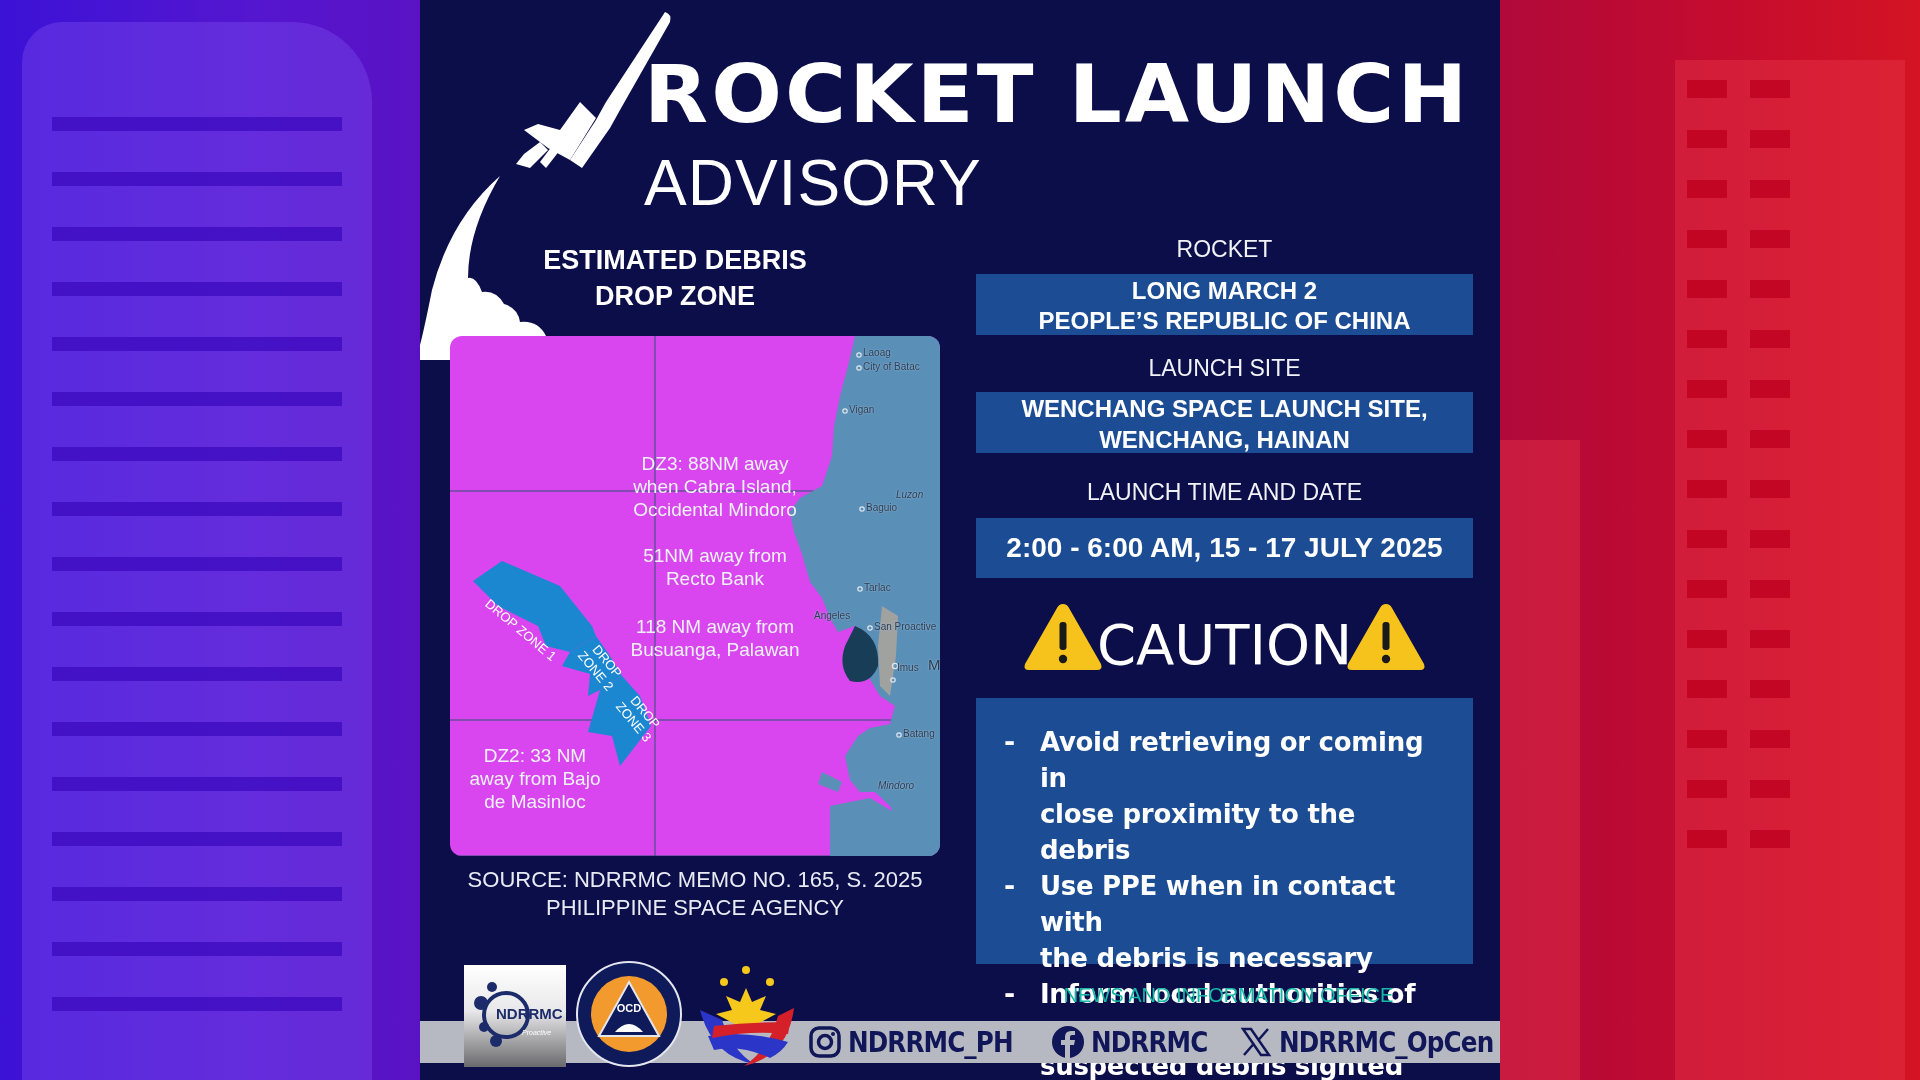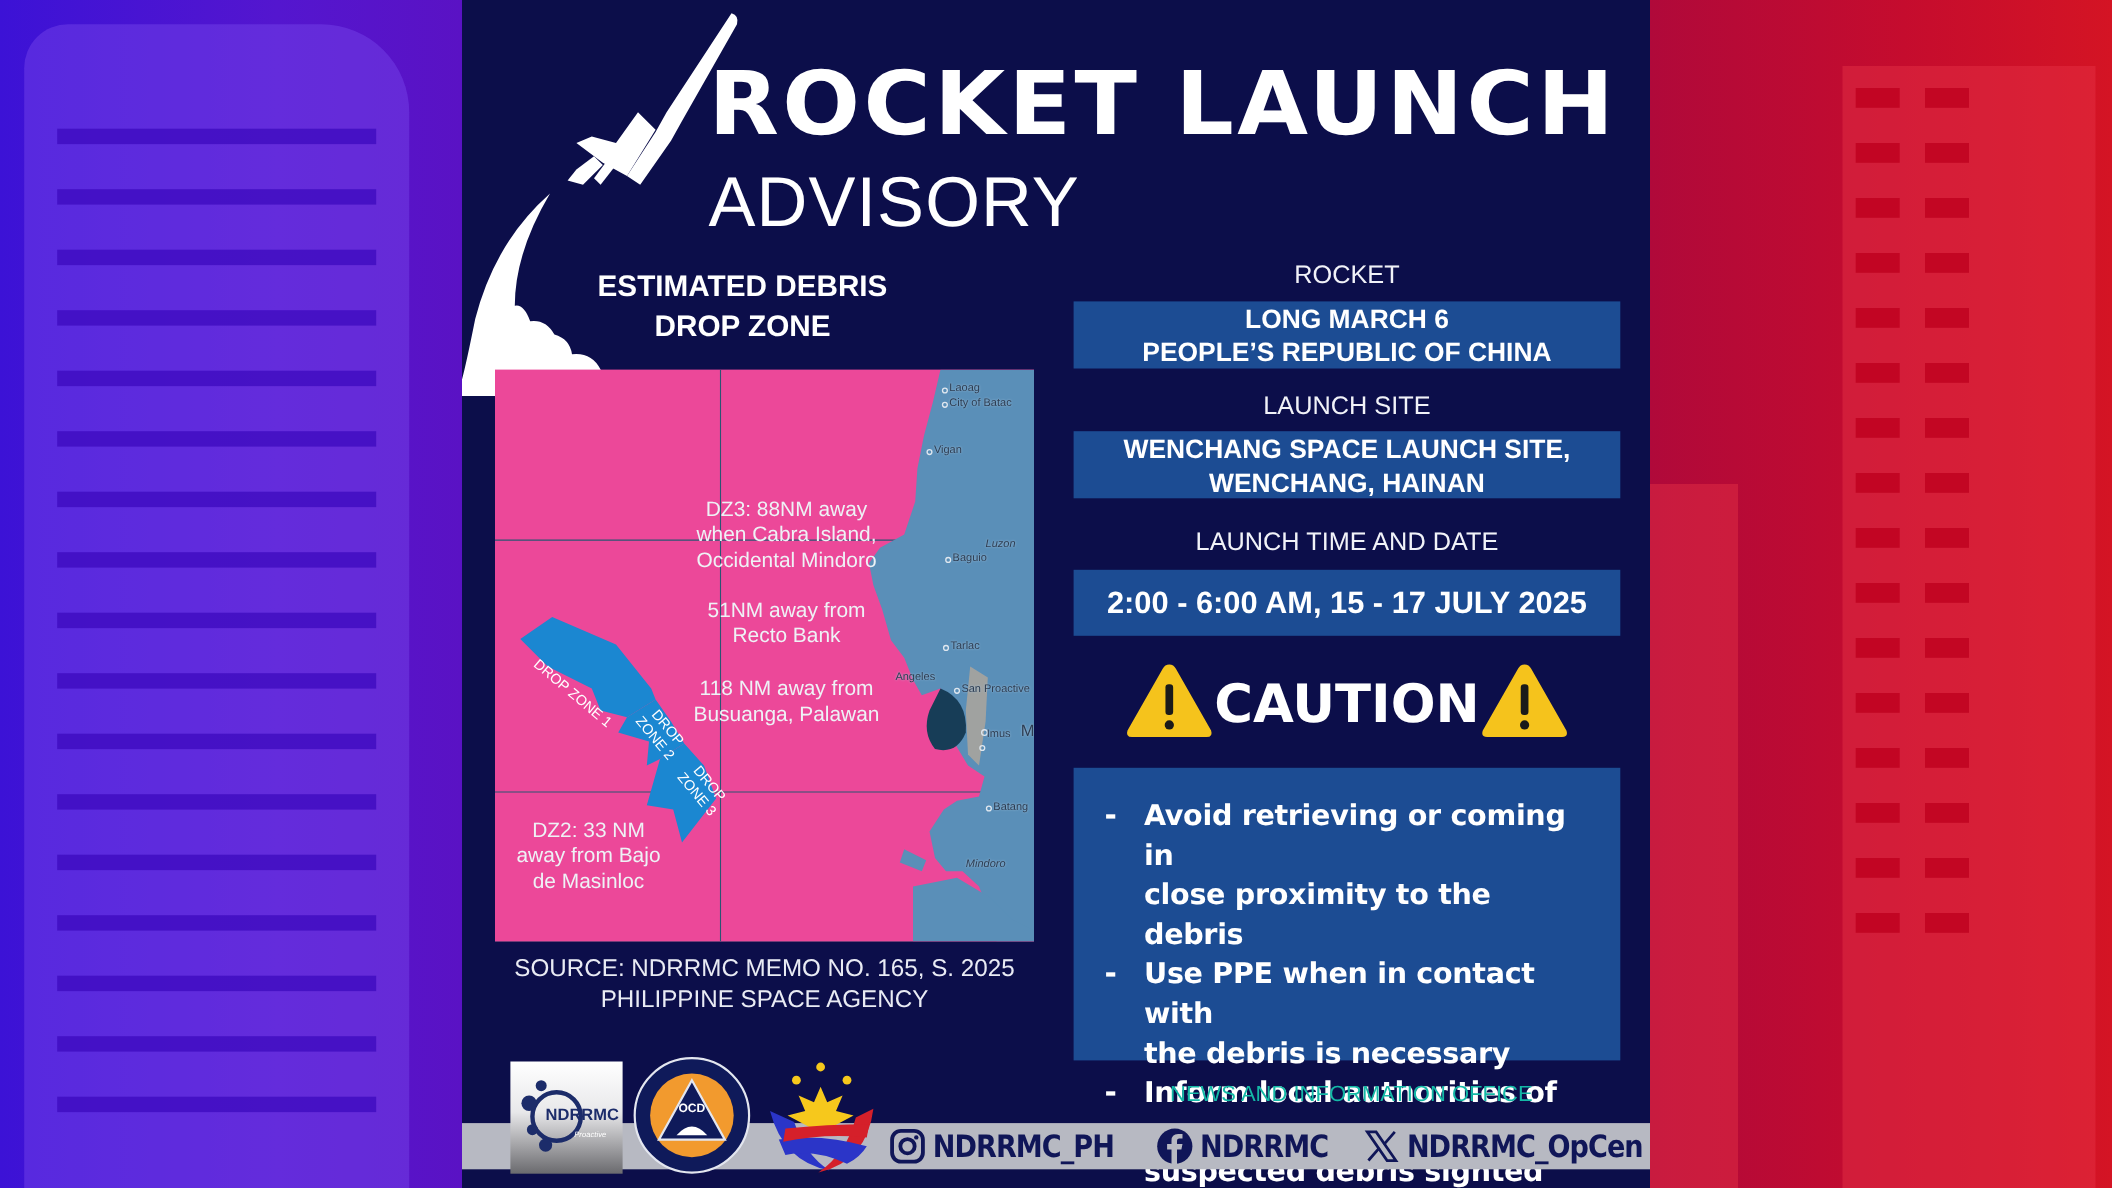--- a/index.html
+++ b/index.html
@@ -23,36 +23,36 @@
 
   .rocket-art { position:absolute; left:0; top:0; width:260px; height:360px; }
 
   .title-main { position:absolute; left:224px; top:48px; font-size:80px; font-weight:900; letter-spacing:3px; white-space:nowrap;
     font-family:"DejaVu Sans", sans-serif; transform:scaleX(1.04); transform-origin:left top; }
   .title-sub { position:absolute; left:224px; top:146px; font-size:64px; font-weight:400; letter-spacing:1px; white-space:nowrap;
     font-family:"Liberation Sans", sans-serif; }
 
   .debris-head { position:absolute; left:100px; top:242px; width:310px; text-align:center; font-size:27px; font-weight:700; line-height:36px; }
 
-  .map { position:absolute; left:30px; top:336px; width:490px; height:520px; background:#ec4899; overflow:hidden; }
+  .map { position:absolute; left:30px; top:336px; width:490px; height:520px; background:#d946ef; overflow:hidden;border-radius:12px; }
   .map svg { position:absolute; left:0; top:0; }
   .map-text { position:absolute; text-align:center; font-size:19px; line-height:23px; color:#eef2f6; }
   .city { position:absolute; font-size:10px; color:#2d3d52; white-space:nowrap; text-shadow:0 0 2px #a8c4dc; }
   .city.big { font-size:15px; }
   .zone-label { position:absolute; font-size:13px; font-weight:400; color:#ffffff; line-height:15px; text-align:center; white-space:nowrap; }
 
   .source { position:absolute; left:0; top:866px; width:550px; text-align:center; font-size:22px; line-height:28px; color:#e9ebf4; }
 
   
   .info-col { position:absolute; left:556px; top:0; width:497px; }
   .info-label { position:absolute; left:0; width:497px; text-align:center; font-size:23px; color:#f1f2f8; }
   .info-box { position:absolute; left:0; width:497px; background:#1c4c93; text-align:center; font-weight:700; color:#fff; }
 
   .caution { position:absolute; left:556px; top:600px; width:497px; height:80px; }
-  .caution-text { position:absolute; left:0; width:497px; top:12px; text-align:center; font-size:48px; font-weight:700; font-family:"DejaVu Sans", sans-serif; }
+  .caution-text { position:absolute; left:0; width:497px; top:12px; text-align:center; font-size:56px; font-weight:400; font-family:"DejaVu Sans", sans-serif; }
   .warn { position:absolute; top:0; width:82px; height:74px; }
 
   .caution-box { position:absolute; left:556px; top:698px; width:497px; height:266px; background:#1c4c93; padding:26px 20px 0 24px; }
   .bullet { display:flex; font-size:27px; font-weight:700; line-height:36px; font-family:"DejaVu Sans", sans-serif; }
   .bullet .dash { width:40px; flex:none; padding-left:4px; }
   .bullet .txt { font-size:26px; letter-spacing:-0.3px; }
 
   .nio { position:absolute; left:560px; top:984px; width:497px; text-align:center; font-size:20px; color:#14b8a6; }
 
   .social-band { position:absolute; left:0; top:1021px; width:1080px; height:42px; background:#b7b9c2; }
@@ -229,21 +229,21 @@
   </div>
 
   <div class="source">
     <div>SOURCE: NDRRMC MEMO NO. 165, S. 2025</div>
     <div>PHILIPPINE SPACE AGENCY</div>
   </div>
 
   <div class="info-col">
     <div class="info-label" style="top:236px;">ROCKET</div>
     <div class="info-box" style="top:274px;height:61px;padding-top:2px;font-size:24px;line-height:30px;">
-      <div>LONG MARCH 6</div>
+      <div>LONG MARCH 2</div>
       <div>PEOPLE’S REPUBLIC OF CHINA</div>
     </div>
 
     <div class="info-label" style="top:355px;">LAUNCH SITE</div>
     <div class="info-box" style="top:392px;height:61px;padding-top:1px;font-size:24px;line-height:31px;">
       <div>WENCHANG SPACE LAUNCH SITE,</div>
       <div>WENCHANG, HAINAN</div>
     </div>
 
     <div class="info-label" style="top:479px;">LAUNCH TIME AND DATE</div>

